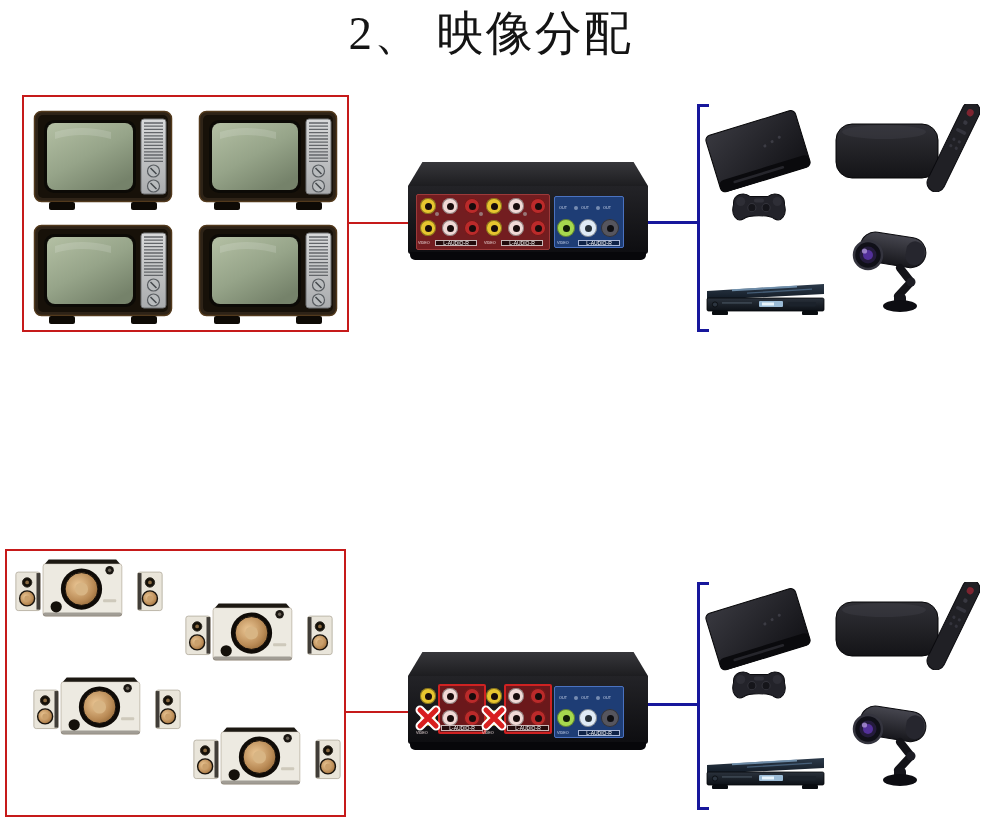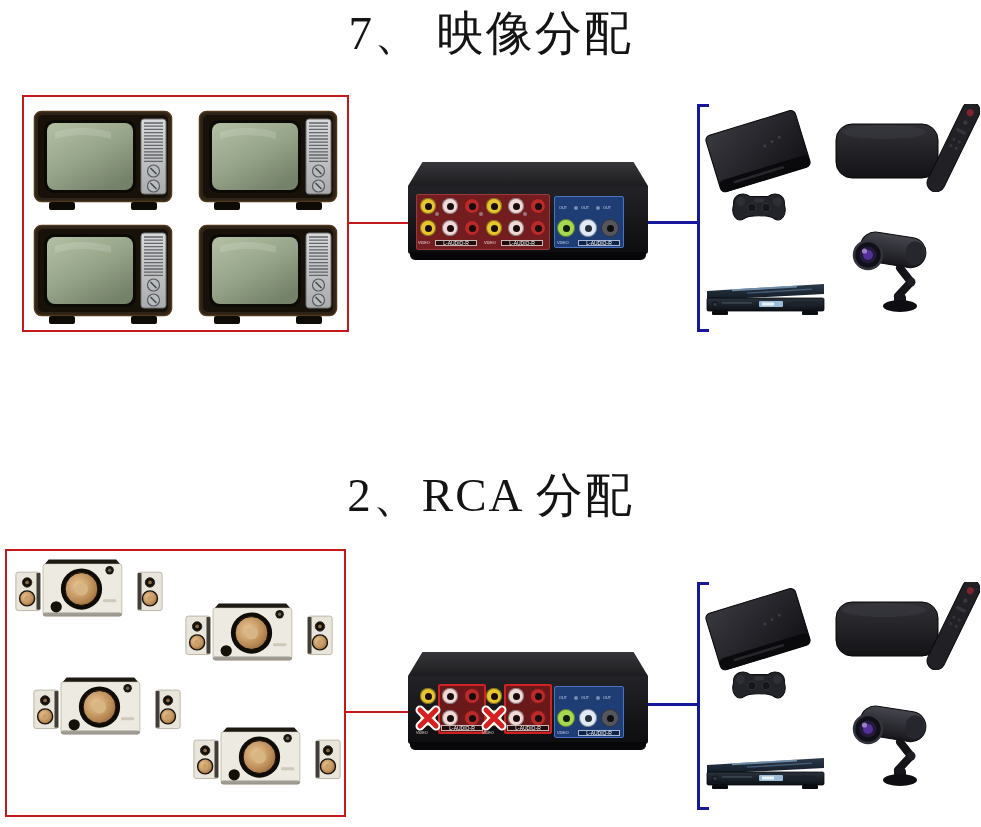--- a/index.html
+++ b/index.html
@@ -192,21 +192,21 @@
         <circle cx="20" cy="31" r="5" fill="#53309a"></circle>
         <circle cx="16.5" cy="27" r="2.6" fill="#a98ed6" opacity=".85"></circle>
         <path d="M52 44 L63 58 L50 72" stroke="#131318" stroke-width="8" fill="none" stroke-linecap="round" stroke-linejoin="round"></path>
         <circle cx="63" cy="58" r="4.5" fill="#1d1d24"></circle>
         <rect x="46" y="70" width="12" height="12" rx="4" fill="#15151b"></rect>
         <ellipse cx="52" cy="82" rx="17" ry="6" fill="#0d0d12"></ellipse>
       </symbol>
     </defs>
   </svg>
 
-  <h2 class="sec-title" style="top:2px">7、 映像分配</h2>
+  <h2 class="sec-title" style="top:2px">2、 映像分配</h2>
 
   <div class="hl-box" style="left:22px;top:95px;width:327px;height:237px"></div>
   <svg class="dev" style="left:33px;top:110px" width="140" height="102">
       <use href="#sym-tv"></use>
     </svg>
   <svg class="dev" style="left:198px;top:110px" width="140" height="102">
       <use href="#sym-tv"></use>
     </svg>
   <svg class="dev" style="left:33px;top:224px" width="140" height="102">
       <use href="#sym-tv"></use>
@@ -263,21 +263,20 @@
   <svg class="dev" style="left:834px;top:104px" width="146" height="88">
       <use href="#sym-tvbox"></use>
     </svg>
   <svg class="dev" style="left:848px;top:224px" width="88" height="92">
       <use href="#sym-cam"></use>
     </svg>
   <svg class="dev" style="left:702px;top:277px" width="128" height="40">
       <use href="#sym-dvd"></use>
     </svg>
 
-  <h2 class="sec-title" style="top:464px">2、RCA 分配</h2>
 
   <div class="hl-box" style="left:5px;top:549px;width:341px;height:268px"></div>
   <svg class="dev" style="left:14px;top:558px" width="150" height="62">
       <use href="#sym-spk"></use>
     </svg>
   <svg class="dev" style="left:184px;top:602px" width="150" height="62">
       <use href="#sym-spk"></use>
     </svg>
   <svg class="dev" style="left:32px;top:676px" width="150" height="62">
       <use href="#sym-spk"></use>

